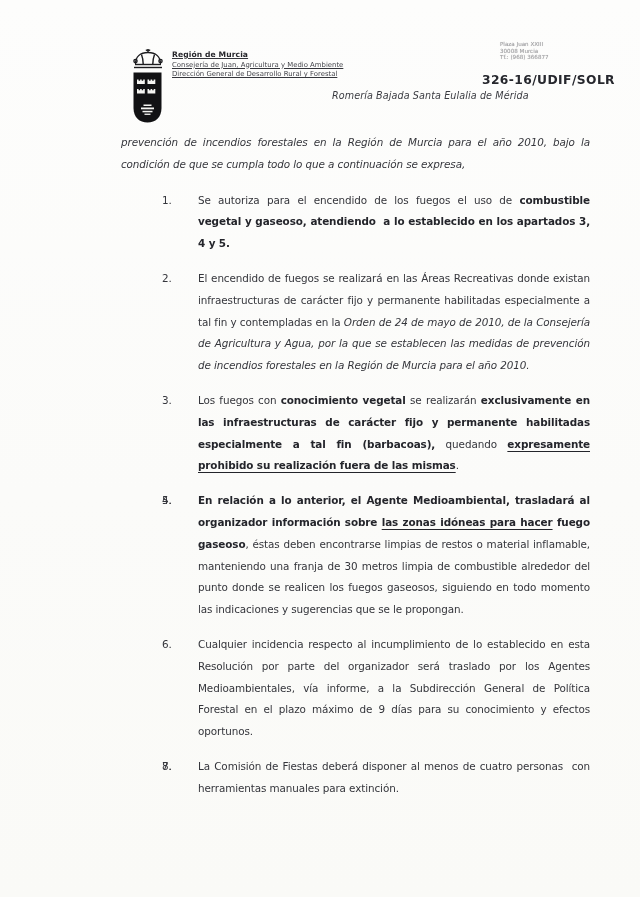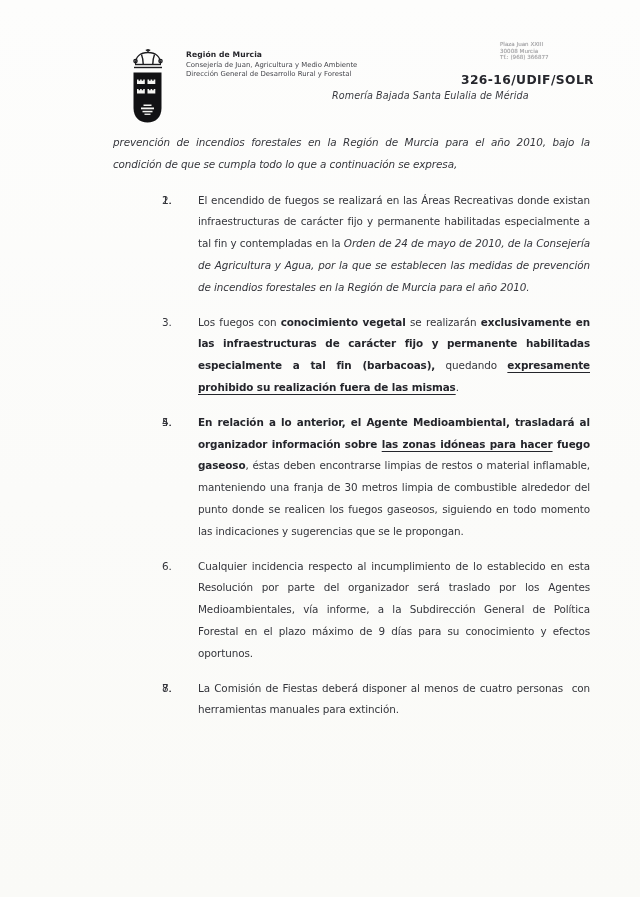--- a/index.html
+++ b/index.html
@@ -9,29 +9,29 @@
     margin:0 auto;
     background:linear-gradient(180deg,#fdfdfc 0%,#fbfbf9 55%,#fafaf7 100%);
     font-family:"DejaVu Sans",sans-serif;
     color:#34353b;
     overflow:hidden;
   }
   
   .logo{position:absolute;left:128px;top:46px;width:40px;}
   .logo svg{display:block;}
   .logo .shield{margin:2px 0 0 5px;}
-  .org{position:absolute;left:186px;top:50px;line-height:9.5px;}
+  .org{position:absolute;left:172px;top:50px;line-height:9.5px;text-decoration:underline;}
   .org-name{font-size:7.6px;font-weight:bold;color:#26262b;letter-spacing:.1px;margin-bottom:1px;}
   .org-dept{font-size:6.9px;color:#44454b;}
   .addr{position:absolute;left:500px;top:41px;font-size:5.6px;line-height:6.6px;color:#a2a2a4;text-shadow:0 0 .8px #c4c4c6;}
-  .ref{position:absolute;right:46px;top:73px;font-size:12.3px;font-weight:bold;color:#26272d;letter-spacing:.4px;}
+  .ref{position:absolute;right:25px;top:73px;font-size:12.3px;font-weight:bold;color:#26272d;letter-spacing:.4px;}
   .subject{position:absolute;left:332px;top:90px;font-size:9.6px;font-style:italic;color:#3b3c42;letter-spacing:.1px;}
   
   .content{position:absolute;left:113px;top:132px;width:477px;font-size:10.4px;line-height:21.8px;letter-spacing:-.1px;}
-  .intro{margin:0 0 14px 0;font-style:italic;text-align:justify;color:#35363c;}
+  .intro{margin:0 0 14px 8px;font-style:italic;text-align:justify;color:#35363c;}
   .items{margin:0;}
   .item{position:relative;padding-left:85px;margin-bottom:13px;}
   .item-num{position:absolute;left:49px;top:0;color:#35363c;}
   .item-text{width:392px;text-align:justify;}
   .item-text span.b{font-weight:bold;color:#24252b;}
   .item-text span.i{font-style:italic;}
   .item-text span.u{text-decoration:underline;text-decoration-thickness:1px;text-underline-offset:2.5px;}
 </style>
 </head>
 <body>
@@ -83,20 +83,21 @@
   </div>
 
   <div class="ref">326-16/UDIF/SOLR</div>
   <div class="subject">Romería Bajada Santa Eulalia de Mérida</div>
 
   <div class="content">
     <p class="intro">prevención de incendios forestales en la Región de Murcia para el año 2010, bajo la condición de que se cumpla todo lo que a continuación se expresa,</p>
     <div class="items">
         <div class="item">
           <span class="item-num">1.</span>
+          <div class="item-text"><span>Se autoriza para el encendido de los fuegos el uso de </span><span class="b">combustible vegetal y gaseoso, atendiendo&nbsp; a lo establecido en los apartados 3, 4 y 5.</span></div>
         </div>
         <div class="item">
           <span class="item-num">2.</span>
           <div class="item-text"><span>El encendido de fuegos se realizará en las Áreas Recreativas donde existan infraestructuras de carácter fijo y permanente habilitadas especialmente a tal fin y contempladas en la </span><span class="i">Orden de 24 de mayo de 2010, de la Consejería de Agricultura y Agua, por la que se establecen las medidas de prevención de incendios forestales en la Región de Murcia para el año 2010.</span></div>
         </div>
         <div class="item">
           <span class="item-num">3.</span>
           <div class="item-text"><span>Los fuegos con </span><span class="b">conocimiento vegetal</span><span> se realizarán </span><span class="b">exclusivamente en las infraestructuras de carácter fijo y permanente habilitadas especialmente a tal fin (barbacoas),</span><span> quedando </span><span class="b u">expresamente prohibido su realización fuera de las mismas</span><span>.</span></div>
         </div>
         <div class="item">

